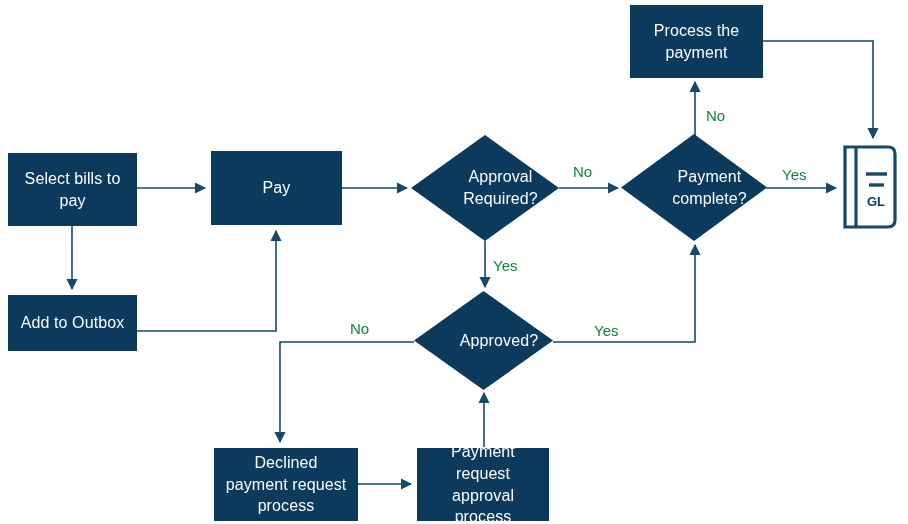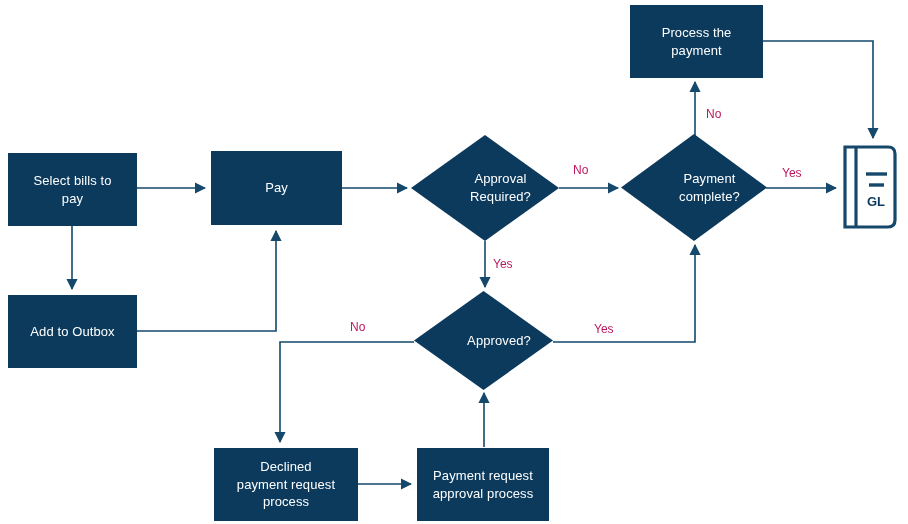--- a/index.html
+++ b/index.html
@@ -27,21 +27,21 @@
     pointer-events: none;
   }
   .node {
     position: absolute;
     box-sizing: border-box;
     display: flex;
     align-items: center;
     justify-content: center;
     text-align: center;
     color: #ffffff;
-    font-size: 13px;
+    font-size: 16px;
     line-height: 1.35;
     letter-spacing: 0.1px;
   }
   .node-process {
     background: #0b3a5d;
   }
   .node-decision {
     background: transparent;
   }
   .node-decision .diamond-shape {
@@ -57,22 +57,22 @@
     position: relative;
     z-index: 2;
     margin-left: 31px;
   }
   .node-label {
     padding: 0 6px;
     white-space: pre-line;
   }
   .edge-label {
     position: absolute;
-    color: #be185d;
-    font-size: 12px;
+    color: #15803d;
+    font-size: 15px;
     background: transparent;
     white-space: nowrap;
   }
   #gl-terminal {
     position: absolute;
     left: 841px;
     top: 143px;
     width: 58px;
     height: 88px;
     text-align: center;
@@ -124,21 +124,21 @@
     <path d="M 345 484 L 411 484" stroke="#15486b" stroke-width="1.6" fill="none" marker-end="url(#arrow)"></path>
 
     <path d="M 484 447 L 484 393" stroke="#15486b" stroke-width="1.6" fill="none" marker-end="url(#arrow)"></path>
   </svg>
 
   <div class="node node-process" style="left:8px; top:153px; width:129px; height:73px;text-align:center;">
     <span class="node-label">Select bills to
 pay</span>
   </div>
 
-  <div class="node node-process" style="left:8px; top:295px; width:129px; height:73px;">
+  <div class="node node-process" style="left:8px; top:295px; width:129px; height:56px;">
     <span class="node-label">Add to Outbox</span>
   </div>
 
   <div class="node node-process" style="left:211px; top:151px; width:131px; height:74px;">
     <span class="node-label">Pay</span>
   </div>
 
   <div class="node node-decision" style="left:411px; top:135px; width:148px; height:106px;">
     <span class="diamond-shape"></span>
     <span class="node-label">Approval

